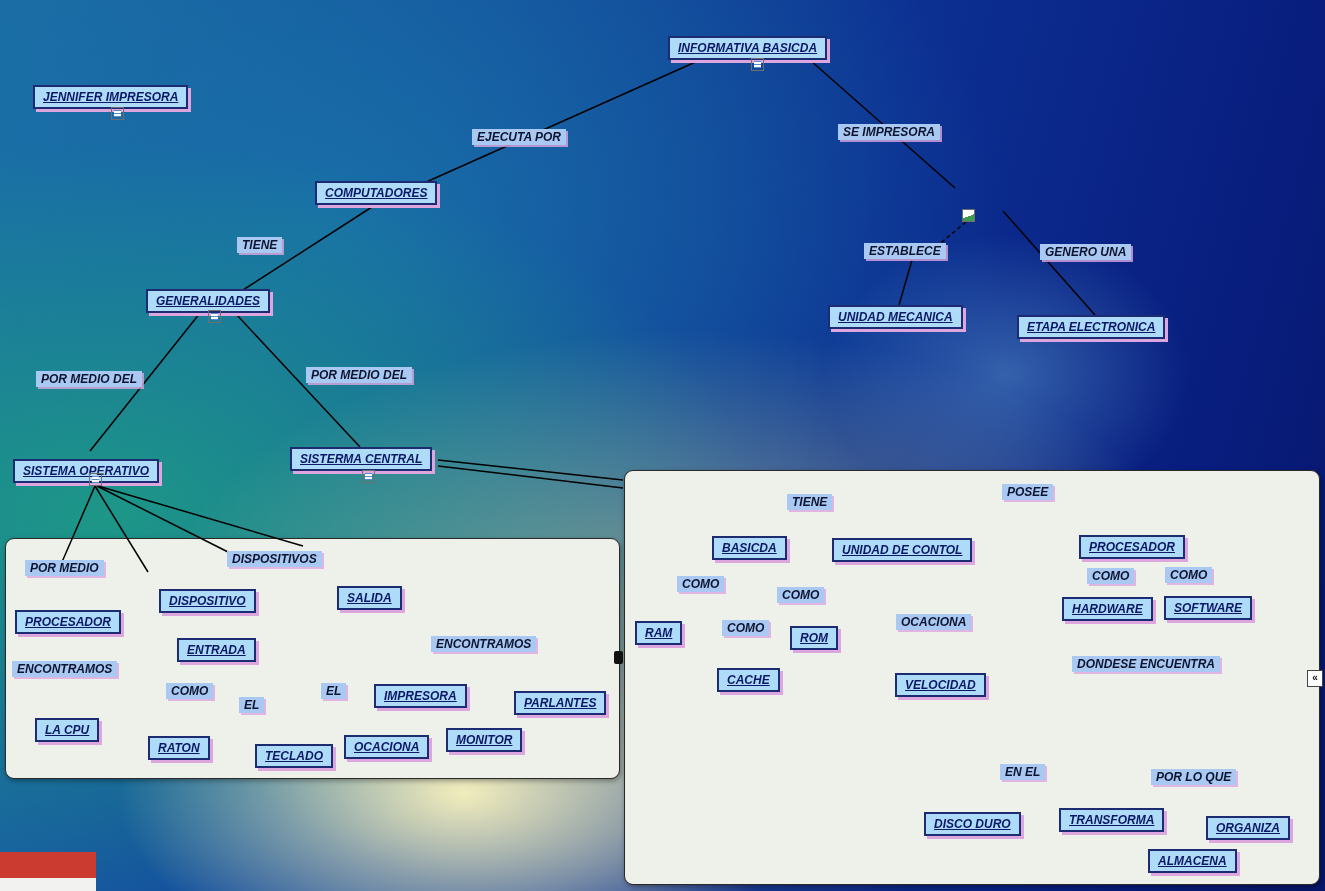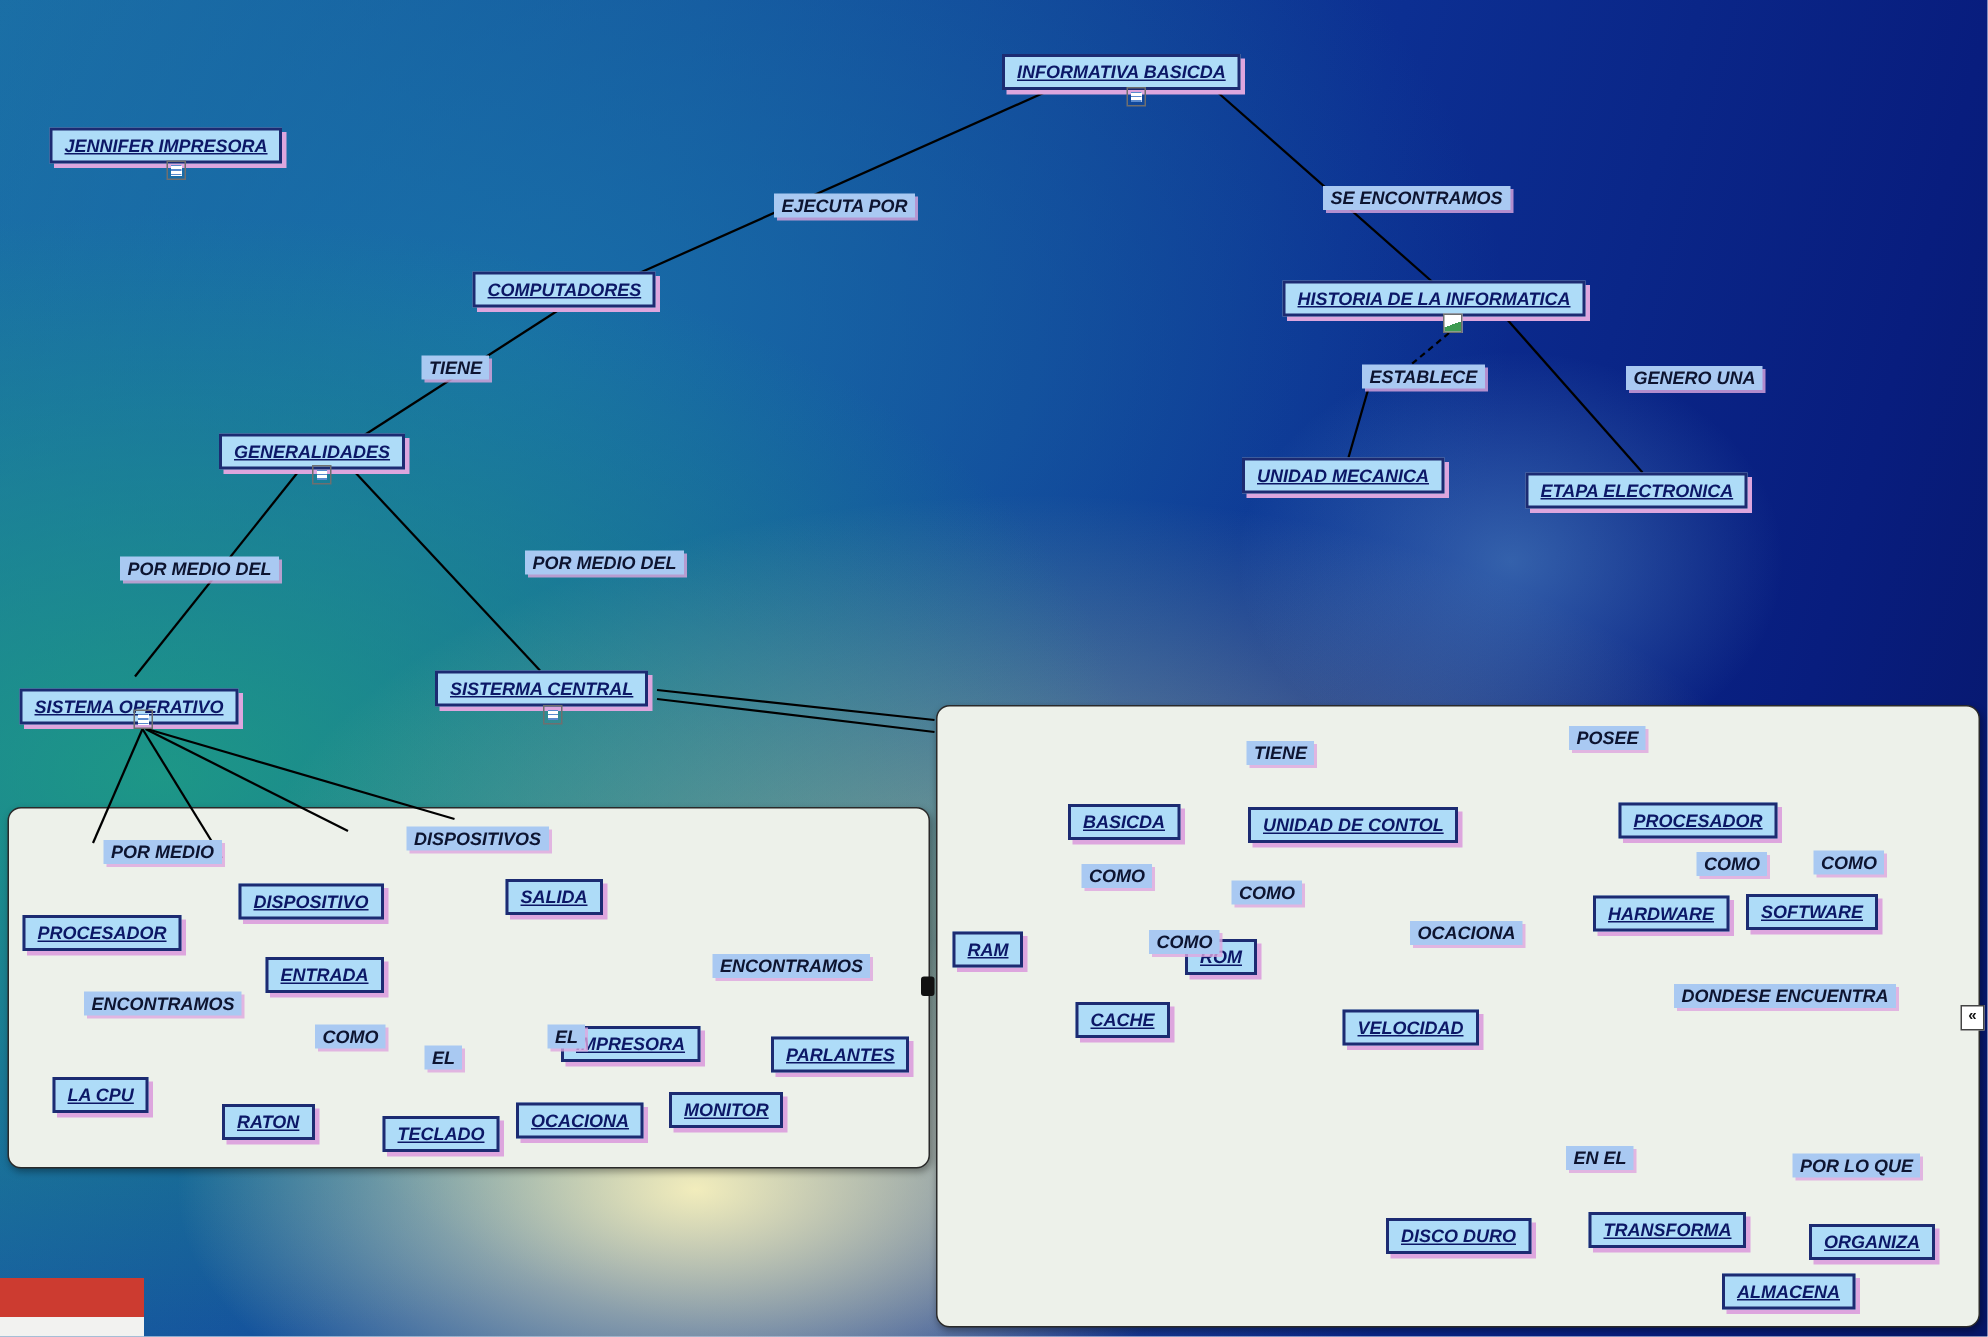--- a/index.html
+++ b/index.html
@@ -30,21 +30,20 @@
     padding:3px 8px; white-space:nowrap; text-align:center;
     box-shadow:3px 3px 0 #dda6de;
   }
   .concept.wrap{ white-space:normal; width:150px; }
   .link{
     position:absolute; z-index:3;
     background:#a9c9f2; color:#0d1430;
     font-size:12px; font-weight:bold; font-style:italic;
     padding:1px 5px; white-space:nowrap;
     box-shadow:2px 2px 0 rgba(221,166,222,0.8);
-    margin-left:44px;
   }
   .icon{
     position:absolute; z-index:4; width:13px; height:13px;
     background:#fff; border:1px solid #6f6f6f;
   }
   .icon-doc{
     background-image:repeating-linear-gradient(180deg,#ffffff 0 2px,#5a8ace 2px 3px);
     background-clip:content-box; padding:2px;
   }
   .icon-img{
@@ -86,36 +85,35 @@
     <line x1="95" y1="486" x2="148" y2="572"></line>
     <line x1="97" y1="486" x2="232" y2="554"></line>
     <line x1="98" y1="486" x2="303" y2="546"></line>
     <line x1="438" y1="460" x2="623" y2="480"></line>
     <line x1="438" y1="466" x2="623" y2="488"></line>
   </svg>
 
   <div class="concept" style="left:668px;top:36px">INFORMATIVA BASICDA</div>
   <div class="concept" style="left:33px;top:85px">JENNIFER IMPRESORA</div>
   <div class="concept" style="left:315px;top:181px">COMPUTADORES</div>
-  <div class="concept" style="left:855px;top:187px">HISTORIA DE LA INFORMATICA</div>
   <div class="concept" style="left:146px;top:289px">GENERALIDADES</div>
   <div class="concept" style="left:828px;top:305px">UNIDAD MECANICA</div>
   <div class="concept" style="left:1017px;top:315px">ETAPA ELECTRONICA</div>
   <div class="concept" style="left:13px;top:459px">SISTEMA OPERATIVO</div>
   <div class="concept" style="left:290px;top:447px">SISTERMA CENTRAL</div>
 
   <div class="icon icon-doc" style="left:751px;top:58px"></div>
   <div class="icon icon-doc" style="left:111px;top:107px"></div>
   <div class="icon icon-img" style="left:962px;top:209px"></div>
   <div class="icon icon-doc" style="left:208px;top:310px"></div>
   <div class="icon icon-doc" style="left:89px;top:473px"></div>
   <div class="icon icon-doc" style="left:362px;top:470px"></div>
 
   <div class="link" style="left:472px;top:129px">EJECUTA POR</div>
-  <div class="link" style="left:838px;top:124px">SE ENCONTRAMOS</div>
+  <div class="link" style="left:838px;top:124px">SE IMPRESORA</div>
   <div class="link" style="left:237px;top:237px">TIENE</div>
   <div class="link" style="left:864px;top:243px">ESTABLECE</div>
   <div class="link" style="left:1040px;top:244px">GENERO UNA</div>
   <div class="link" style="left:36px;top:371px">POR MEDIO DEL</div>
   <div class="link" style="left:306px;top:367px">POR MEDIO DEL</div>
 
   <div class="concept" style="left:159px;top:589px">DISPOSITIVO</div>
   <div class="concept" style="left:337px;top:586px">SALIDA</div>
   <div class="concept" style="left:15px;top:610px">PROCESADOR</div>
   <div class="concept" style="left:177px;top:638px">ENTRADA</div>

